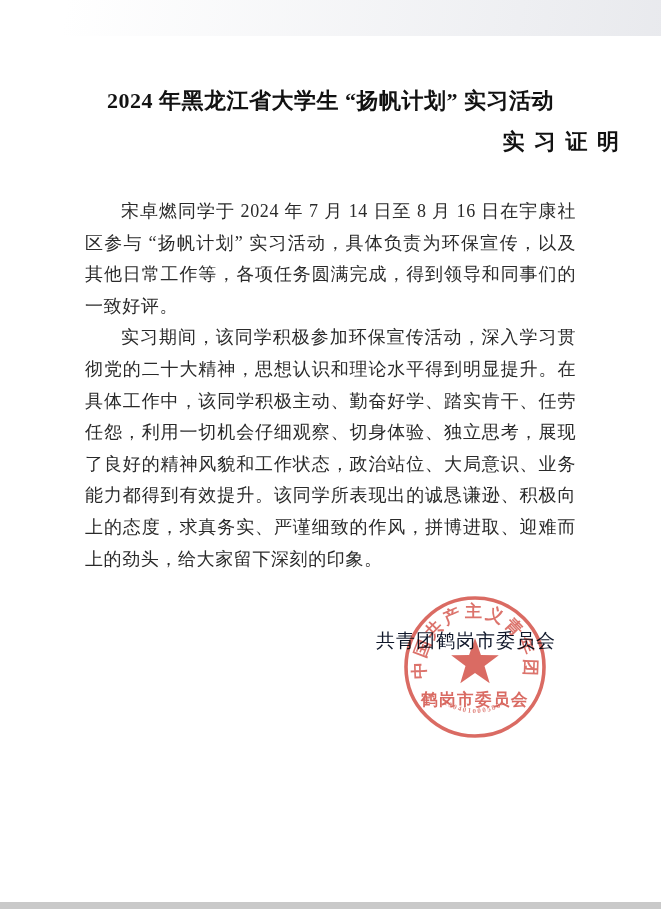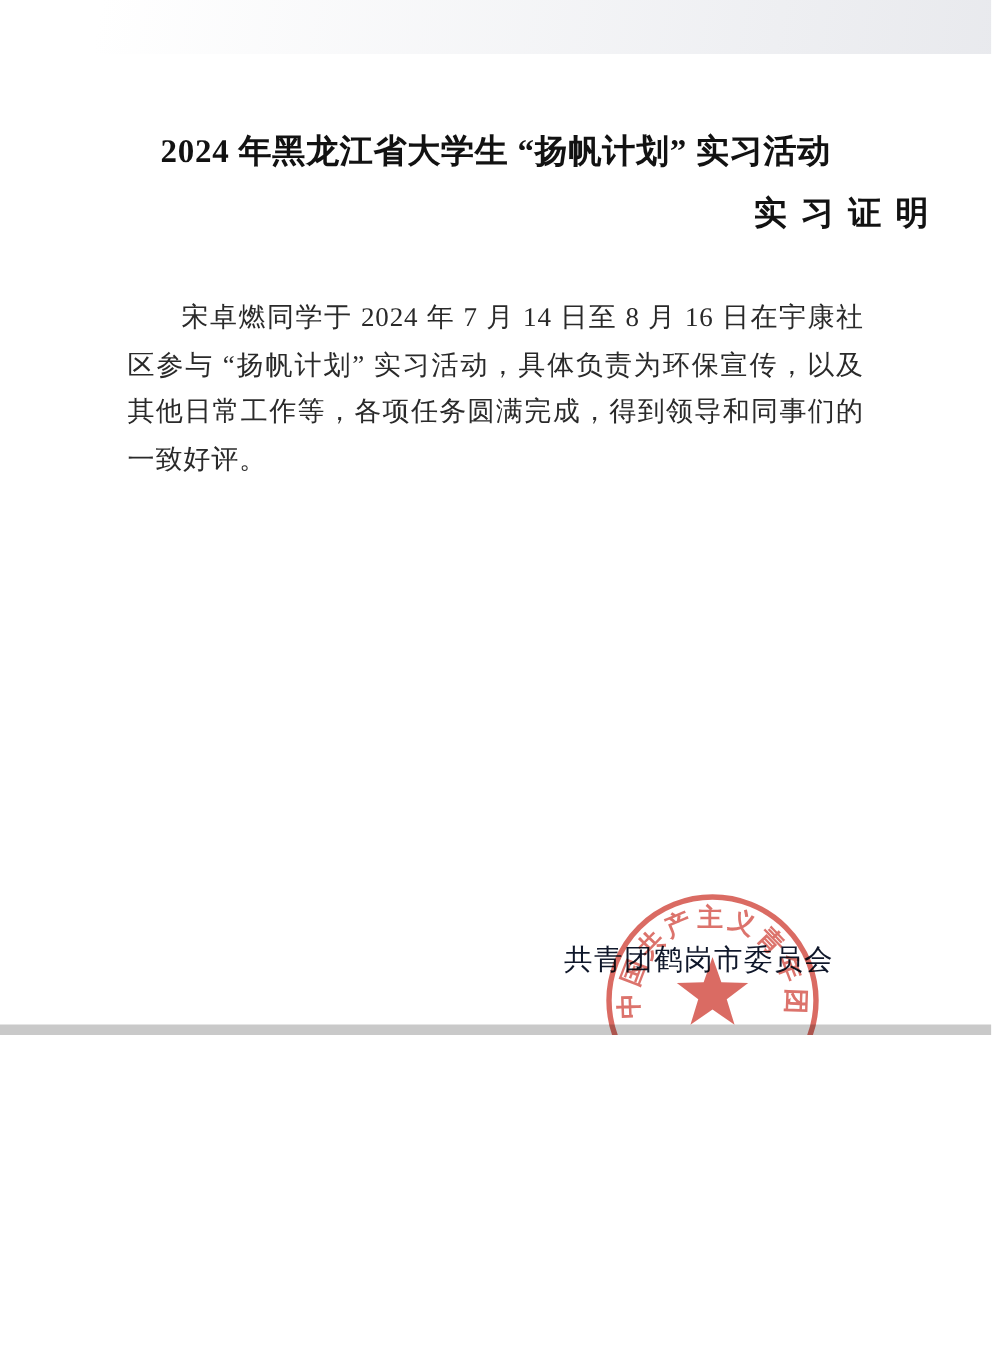--- a/index.html
+++ b/index.html
@@ -3,21 +3,21 @@
 <meta charset="utf-8">
 <style>
   html, body {
     margin: 0;
     padding: 0;
     background: #ffffff;
   }
   .page {
     position: relative;
     width: 661px;
-    height: 690px;
+    height: 909px;
     background: #ffffff;
     overflow: hidden;
     font-family: "Liberation Serif", "DejaVu Serif", serif;
   }
   
   .scan-top {
     position: absolute;
     top: 0; left: 0; right: 0;
     height: 36px;
     background: linear-gradient(100deg, rgba(235,236,240,0.0) 10%, rgba(222,224,230,0.45) 70%, rgba(214,216,223,0.55) 100%);
@@ -106,20 +106,21 @@
 
 <div class="page">
 
   <div class="scan-top"></div>
 
   <div class="title">2024 年黑龙江省大学生 “扬帆计划” 实习活动</div>
   <div class="subtitle">实 习 证 明</div>
 
   <div class="body-text">
     <p>宋卓燃同学于 2024 年 7 月 14 日至 8 月 16 日在宇康社区参与 “扬帆计划” 实习活动，具体负责为环保宣传，以及其他日常工作等，各项任务圆满完成，得到领导和同事们的一致好评。</p>
+    <p>实习期间，该同学积极参加环保宣传活动，深入学习贯彻党的二十大精神，思想认识和理论水平得到明显提升。在具体工作中，该同学积极主动、勤奋好学、踏实肯干、任劳任怨，利用一切机会仔细观察、切身体验、独立思考，展现了良好的精神风貌和工作状态，政治站位、大局意识、业务能力都得到有效提升。该同学所表现出的诚恳谦逊、积极向上的态度，求真务实、严谨细致的作风，拼博进取、迎难而上的劲头，给大家留下深刻的印象。</p>
   </div>
 
   <div class="signature">
     <div class="sig-org">共青团鹤岗市委员会</div>
   </div>
 
   <svg class="seal" viewBox="0 0 150 150" xmlns="http://www.w3.org/2000/svg">
     <defs>
       <path id="arcTop" d="M 28 92.1 A 50 50 0 1 1 122 92.1" fill="none"></path>
       <path id="arcBottom" d="M 22 85 A 57 57 0 0 0 128 85" fill="none"></path>

